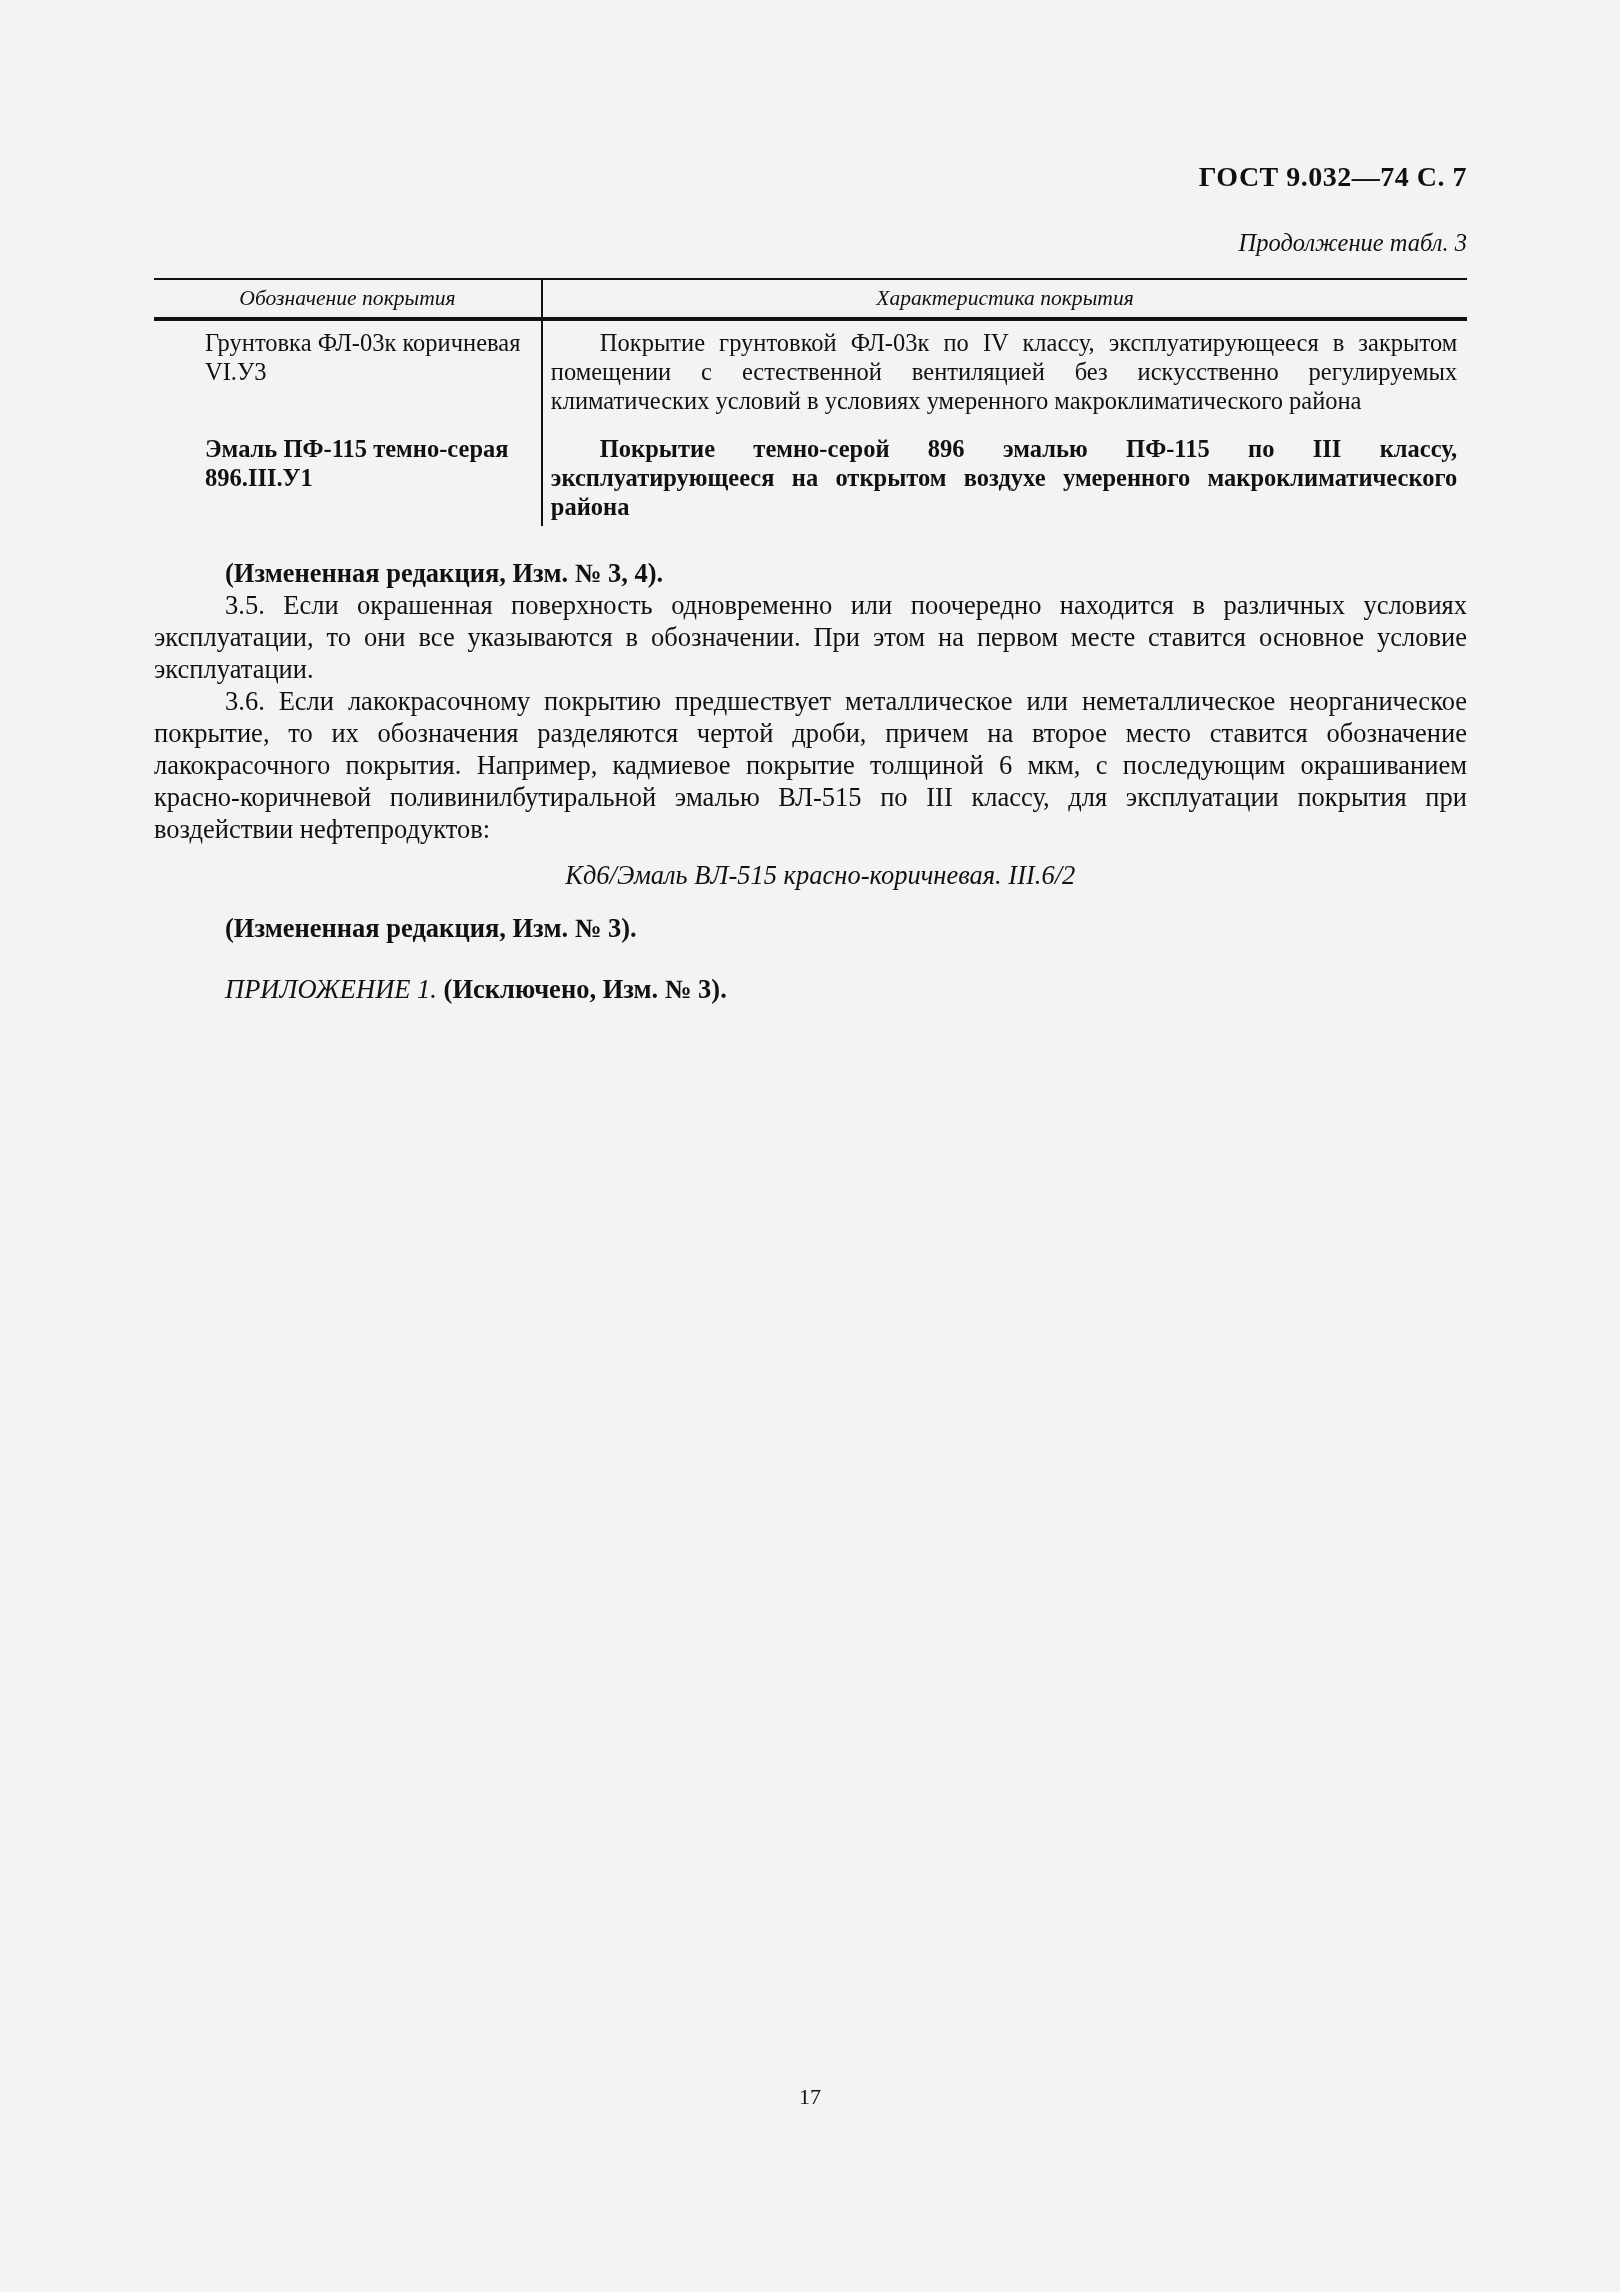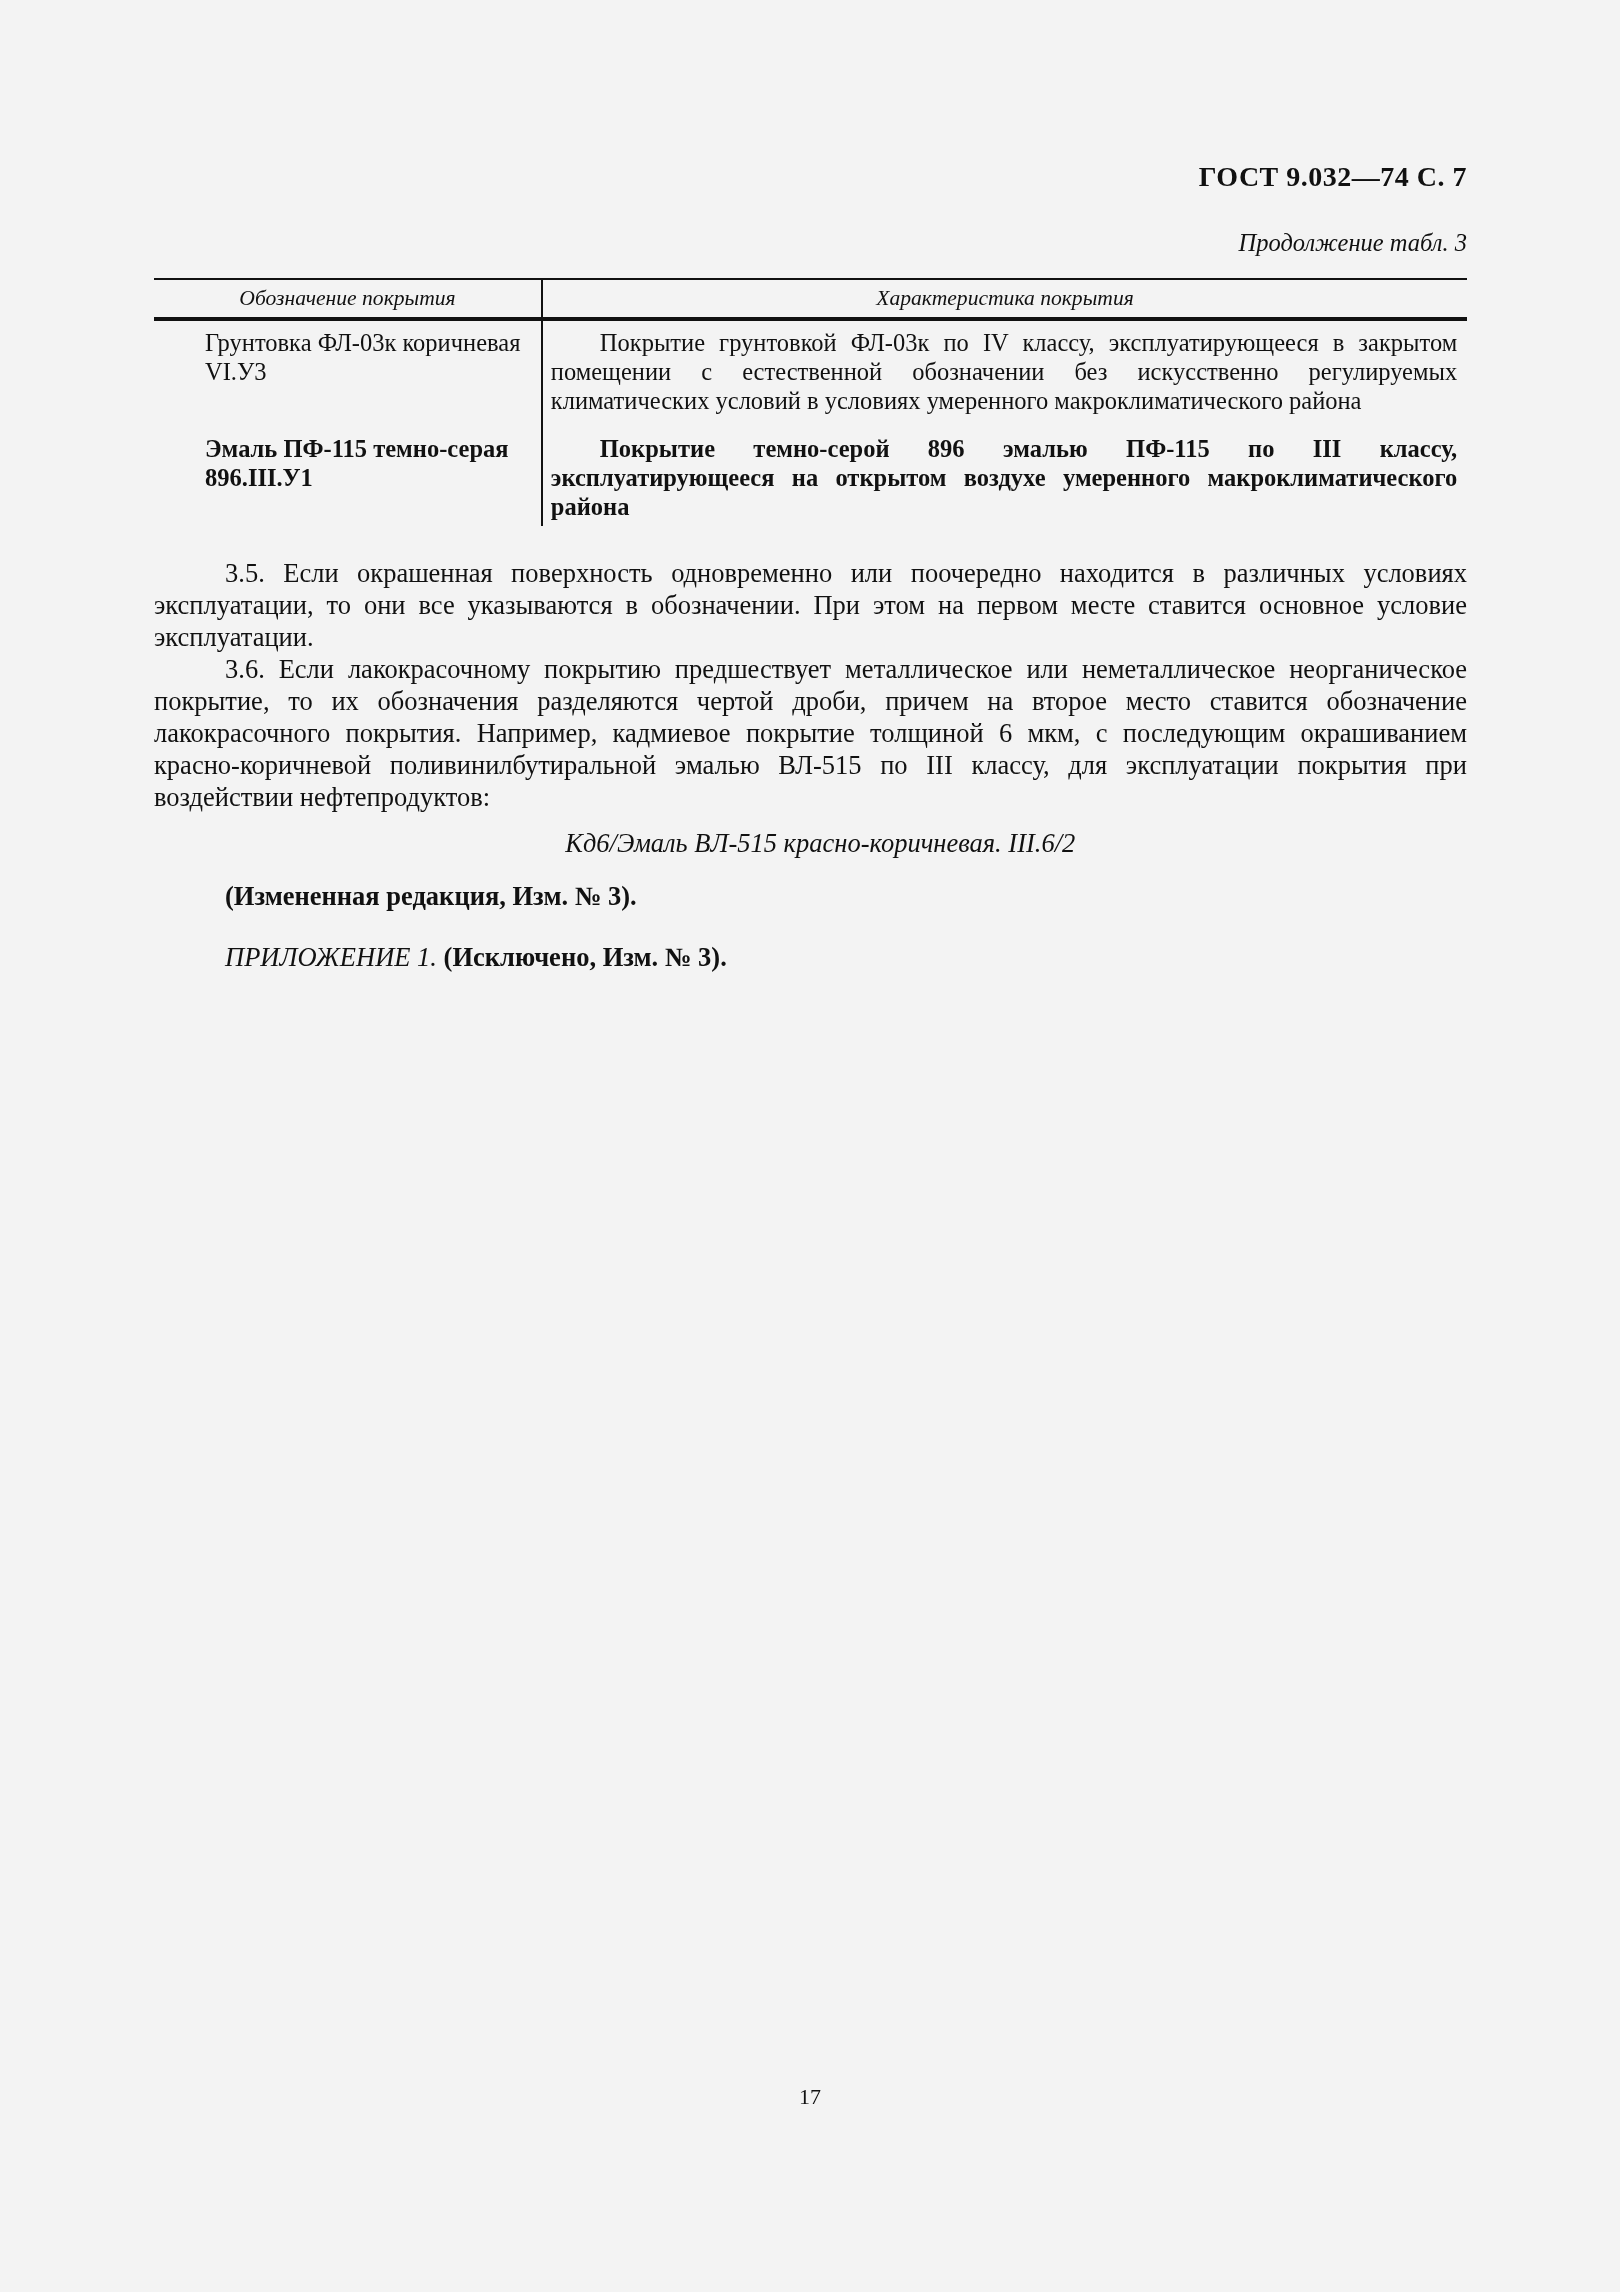--- a/index.html
+++ b/index.html
@@ -108,30 +108,31 @@
 <table class="doc-table">
   <thead>
     <tr>
       <th class="col1">Обозначение покрытия</th>
       <th>Характеристика покрытия</th>
     </tr>
   </thead>
   <tbody>
     <tr class="r1">
       <td class="c1">Грунтовка ФЛ-03к коричневая VI.У3</td>
-      <td class="c2">Покрытие грунтовкой ФЛ-03к по IV классу, эксплуатирующееся в закрытом помещении с естественной обозначении без искусственно регулируемых климатических условий в условиях умеренного макроклиматического района</td>
+      <td class="c2">Покрытие грунтовкой ФЛ-03к по IV классу, эксплуатирующееся в закрытом помещении с естественной вентиляцией без искусственно регулируемых климатических условий в условиях умеренного макроклиматического района</td>
     </tr>
     <tr class="r2">
       <td class="c1">Эмаль ПФ-115 темно-серая 896.III.У1</td>
       <td class="c2">Покрытие темно-серой 896 эмалью ПФ-115 по III классу, эксплуатирующееся на открытом воздухе умеренного макроклиматического района</td>
     </tr>
   </tbody>
 </table>
 
 <div class="body-text">
+  <p class="bold">(Измененная редакция, Изм. № 3, 4).</p>
   <p>3.5. Если окрашенная поверхность одновременно или поочередно находится в различных условиях эксплуатации, то они все указываются в обозначении. При этом на первом месте ставится основное условие эксплуатации.</p>
   <p>3.6. Если лакокрасочному покрытию предшествует металлическое или неметаллическое неорганическое покрытие, то их обозначения разделяются чертой дроби, причем на второе место ставится обозначение лакокрасочного покрытия. Например, кадмиевое покрытие толщиной 6 мкм, с последующим окрашиванием красно-коричневой поливинилбутиральной эмалью ВЛ-515 по III классу, для эксплуатации покрытия при воздействии нефтепродуктов:</p>
   <p class="formula">Кд6/Эмаль ВЛ-515 красно-коричневая. III.6/2</p>
   <p class="bold">(Измененная редакция, Изм. № 3).</p>
   <p class="gap"><span class="italic">ПРИЛОЖЕНИЕ 1.</span> <span class="bold">(Исключено, Изм. № 3).</span></p>
 </div>
 
 <div class="page-number">17</div>
 
 

